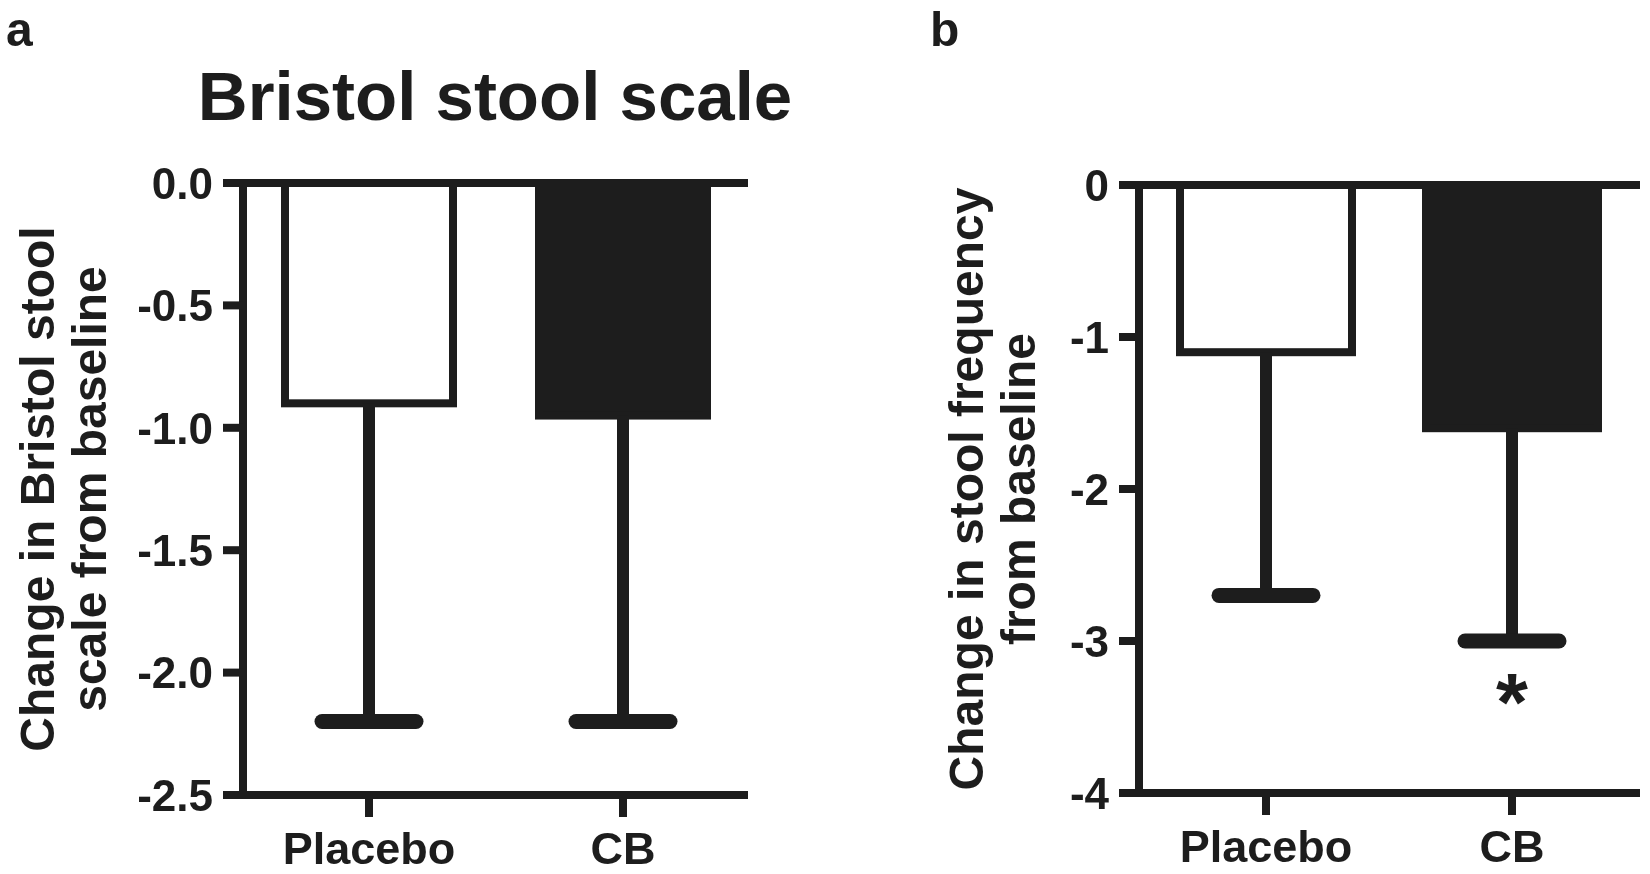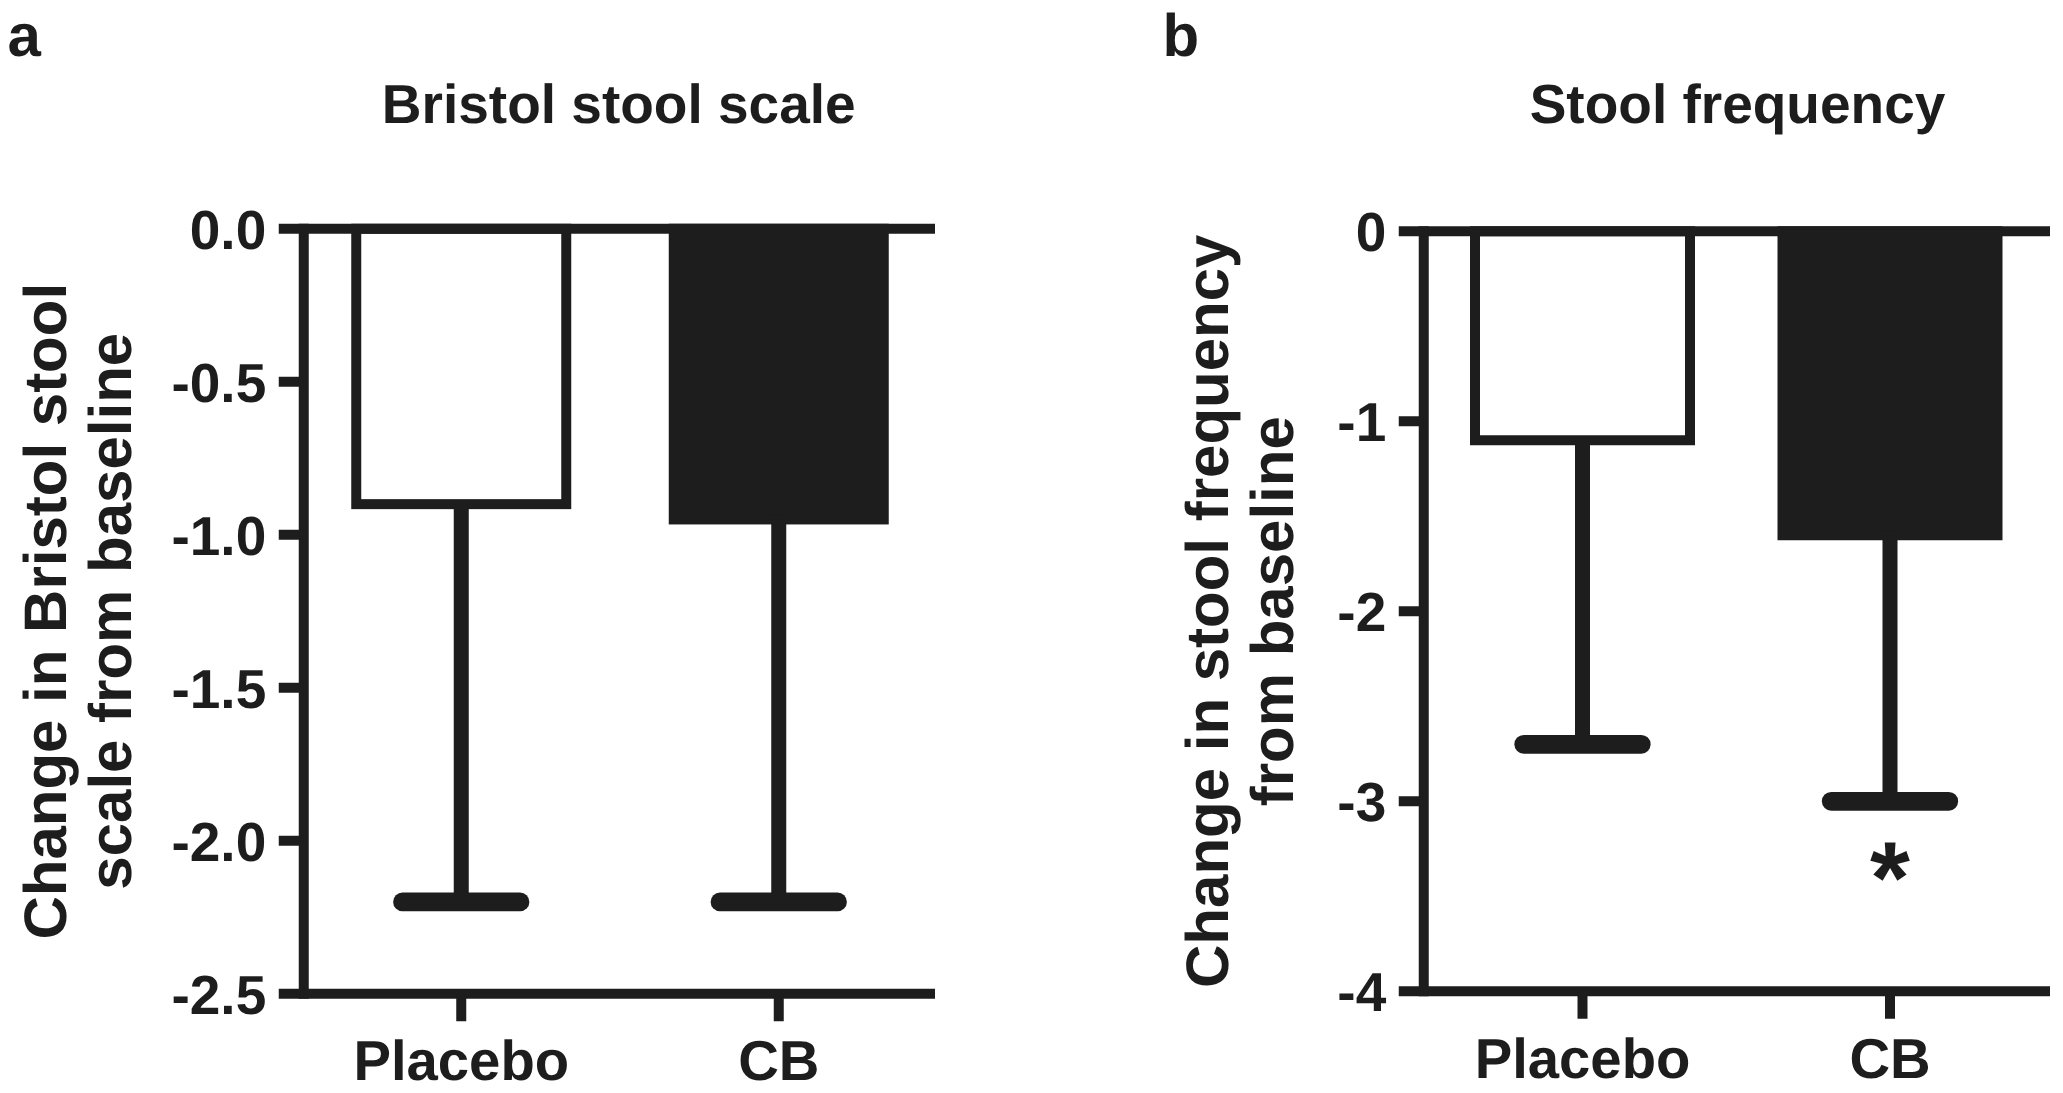--- a/index.html
+++ b/index.html
@@ -23,21 +23,21 @@
   .panel-letter {
     position: absolute;
     font-weight: bold;
     font-size: 48px;
     line-height: 1;
     color: #1d1d1d;
   }
   .chart-title {
     position: absolute;
     font-weight: bold;
-    font-size: 44px;
+    font-size: 69px;
     line-height: 1;
     color: #1d1d1d;
     white-space: nowrap;
     transform: translateX(-50%);
   }
   .y-axis-label {
     position: absolute;
     font-weight: bold;
     font-size: 48px;
     line-height: 1.08;
@@ -96,21 +96,20 @@
         <text x="213" y="795" dy="0.36em" text-anchor="end" font-size="44">-2.5</text>
         <line x1="369" y1="795" x2="369" y2="817" stroke="#1d1d1d" stroke-width="8"></line>
         <text x="369" y="848" dy="0.36em" text-anchor="middle" font-size="45">Placebo</text>
         <line x1="623" y1="795" x2="623" y2="817" stroke="#1d1d1d" stroke-width="8"></line>
         <text x="623" y="848" dy="0.36em" text-anchor="middle" font-size="45">CB</text>
       </svg>
   </section>
 
   <section class="panel">
     <div class="panel-letter" style="left:930px; top:6px;">b</div>
-    <div class="chart-title" style="left:1390px; top:62px;">Stool frequency</div>
     <div class="y-axis-label" style="left:993px; top:489px;">
       <span>Change in stool frequency</span>
       <span>from baseline</span>
     </div>
     <svg class="plot-svg" id="plot-1" viewBox="0 0 1650 874">
         <rect x="1180" y="185" width="172" height="167.20000000000005" fill="#ffffff" stroke="#1d1d1d" stroke-width="8"></rect>
         <rect x="1426" y="185" width="172" height="243.20000000000005" fill="#1d1d1d" stroke="#1d1d1d" stroke-width="8"></rect>
         <line x1="1266" y1="352.20000000000005" x2="1266" y2="595.4000000000001" stroke="#1d1d1d" stroke-width="12"></line>
         <line x1="1219" y1="595.4000000000001" x2="1313" y2="595.4000000000001" stroke="#1d1d1d" stroke-width="15" stroke-linecap="round"></line>
         <line x1="1512" y1="428.20000000000005" x2="1512" y2="641" stroke="#1d1d1d" stroke-width="12"></line>

